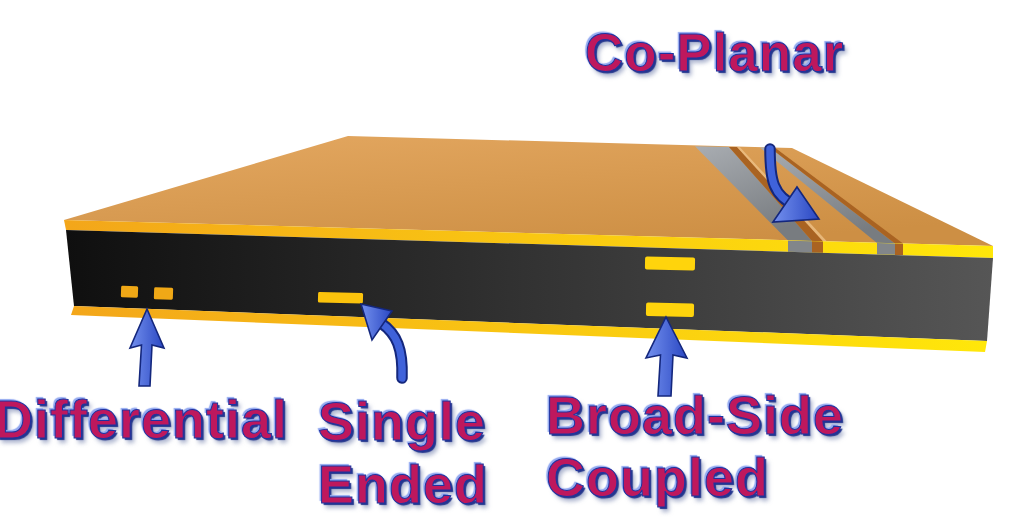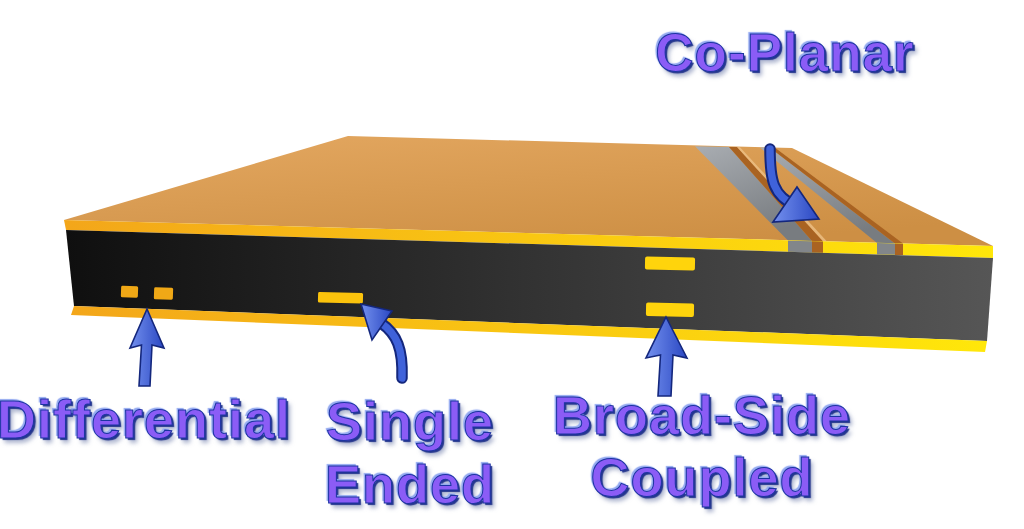--- a/index.html
+++ b/index.html
@@ -7,22 +7,21 @@
     position:relative;
     width:1024px;height:529px;
     background:#ffffff;
     overflow:hidden;
     font-family:"Liberation Sans", sans-serif;
   }
   #board-svg{position:absolute;left:0;top:0;}
   .label3d{
     position:absolute;
     font-weight:bold;
-    text-align:center;
-    color:#8b5cf6;
+    color:#be185d;
     -webkit-text-stroke:1px #1c34a2;
     letter-spacing:1px;
     text-shadow:
       -2px -2px 1px #93a9f0,
        2px  2px 1px #24368d,
        4px  5px 4px rgba(106,121,168,0.55);
     user-select:none;
     white-space:nowrap;
     line-height:62px;
   }

